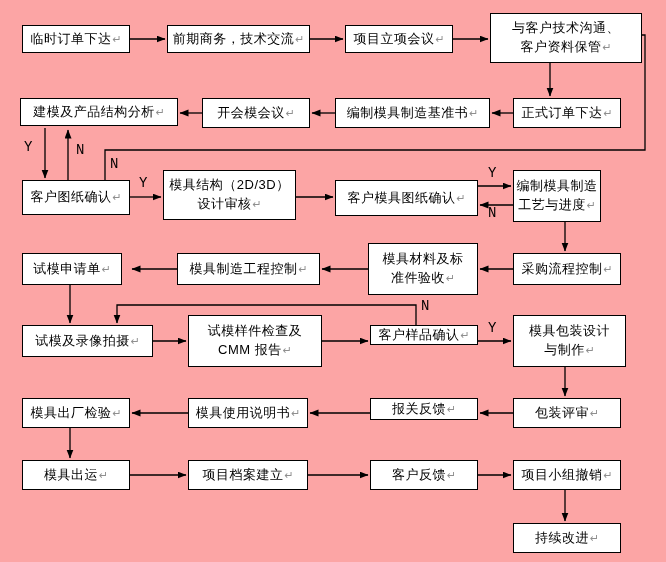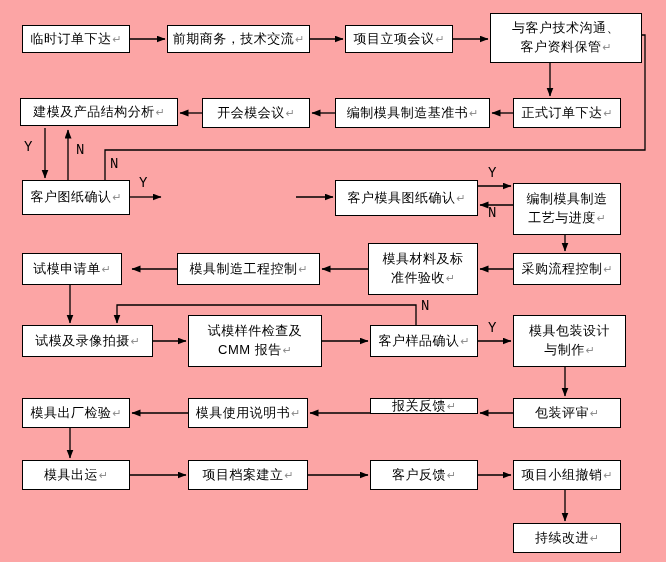--- a/index.html
+++ b/index.html
@@ -112,24 +112,28 @@
   <div class="node" style="left:335px;top:98px;width:155px;height:30px">
     <span class="txt"><span class="lbl">编制模具制造基准书</span><span class="ret">↵</span></span>
   </div>
   <div class="node" style="left:513px;top:98px;width:108px;height:30px">
     <span class="txt"><span class="lbl">正式订单下达</span><span class="ret">↵</span></span>
   </div>
 
   <div class="node" style="left:22px;top:180px;width:108px;height:35px">
     <span class="txt"><span class="lbl">客户图纸确认</span><span class="ret">↵</span></span>
   </div>
+  <div class="node" style="left:163px;top:170px;width:133px;height:50px">
+    <span class="txt"><span class="lbl">模具结构（2D/3D）
+设计审核</span><span class="ret">↵</span></span>
+  </div>
   <div class="node" style="left:335px;top:180px;width:143px;height:36px">
     <span class="txt"><span class="lbl">客户模具图纸确认</span><span class="ret">↵</span></span>
   </div>
-  <div class="node" style="left:513px;top:183px;width:108px;height:52px">
+  <div class="node" style="left:513px;top:170px;width:88px;height:52px">
     <span class="txt"><span class="lbl">编制模具制造
 工艺与进度</span><span class="ret">↵</span></span>
   </div>
 
   <div class="node" style="left:22px;top:253px;width:100px;height:32px">
     <span class="txt"><span class="lbl">试模申请单</span><span class="ret">↵</span></span>
   </div>
   <div class="node" style="left:177px;top:253px;width:143px;height:32px">
     <span class="txt"><span class="lbl">模具制造工程控制</span><span class="ret">↵</span></span>
   </div>
@@ -141,35 +145,35 @@
     <span class="txt"><span class="lbl">采购流程控制</span><span class="ret">↵</span></span>
   </div>
 
   <div class="node" style="left:22px;top:325px;width:131px;height:32px">
     <span class="txt"><span class="lbl">试模及录像拍摄</span><span class="ret">↵</span></span>
   </div>
   <div class="node" style="left:188px;top:315px;width:134px;height:52px">
     <span class="txt"><span class="lbl">试模样件检查及
 CMM 报告</span><span class="ret">↵</span></span>
   </div>
-  <div class="node" style="left:370px;top:325px;width:108px;height:32px">
+  <div class="node" style="left:370px;top:325px;width:108px;height:20px">
     <span class="txt"><span class="lbl">客户样品确认</span><span class="ret">↵</span></span>
   </div>
   <div class="node" style="left:513px;top:315px;width:113px;height:52px">
     <span class="txt"><span class="lbl">模具包装设计
 与制作</span><span class="ret">↵</span></span>
   </div>
 
   <div class="node" style="left:22px;top:398px;width:108px;height:30px">
     <span class="txt"><span class="lbl">模具出厂检验</span><span class="ret">↵</span></span>
   </div>
   <div class="node" style="left:188px;top:398px;width:120px;height:30px">
     <span class="txt"><span class="lbl">模具使用说明书</span><span class="ret">↵</span></span>
   </div>
-  <div class="node" style="left:370px;top:398px;width:108px;height:16px">
+  <div class="node" style="left:370px;top:398px;width:108px;height:22px">
     <span class="txt"><span class="lbl">报关反馈</span><span class="ret">↵</span></span>
   </div>
   <div class="node" style="left:513px;top:398px;width:108px;height:30px">
     <span class="txt"><span class="lbl">包装评审</span><span class="ret">↵</span></span>
   </div>
 
   <div class="node" style="left:22px;top:460px;width:108px;height:30px">
     <span class="txt"><span class="lbl">模具出运</span><span class="ret">↵</span></span>
   </div>
   <div class="node" style="left:188px;top:460px;width:120px;height:30px">

